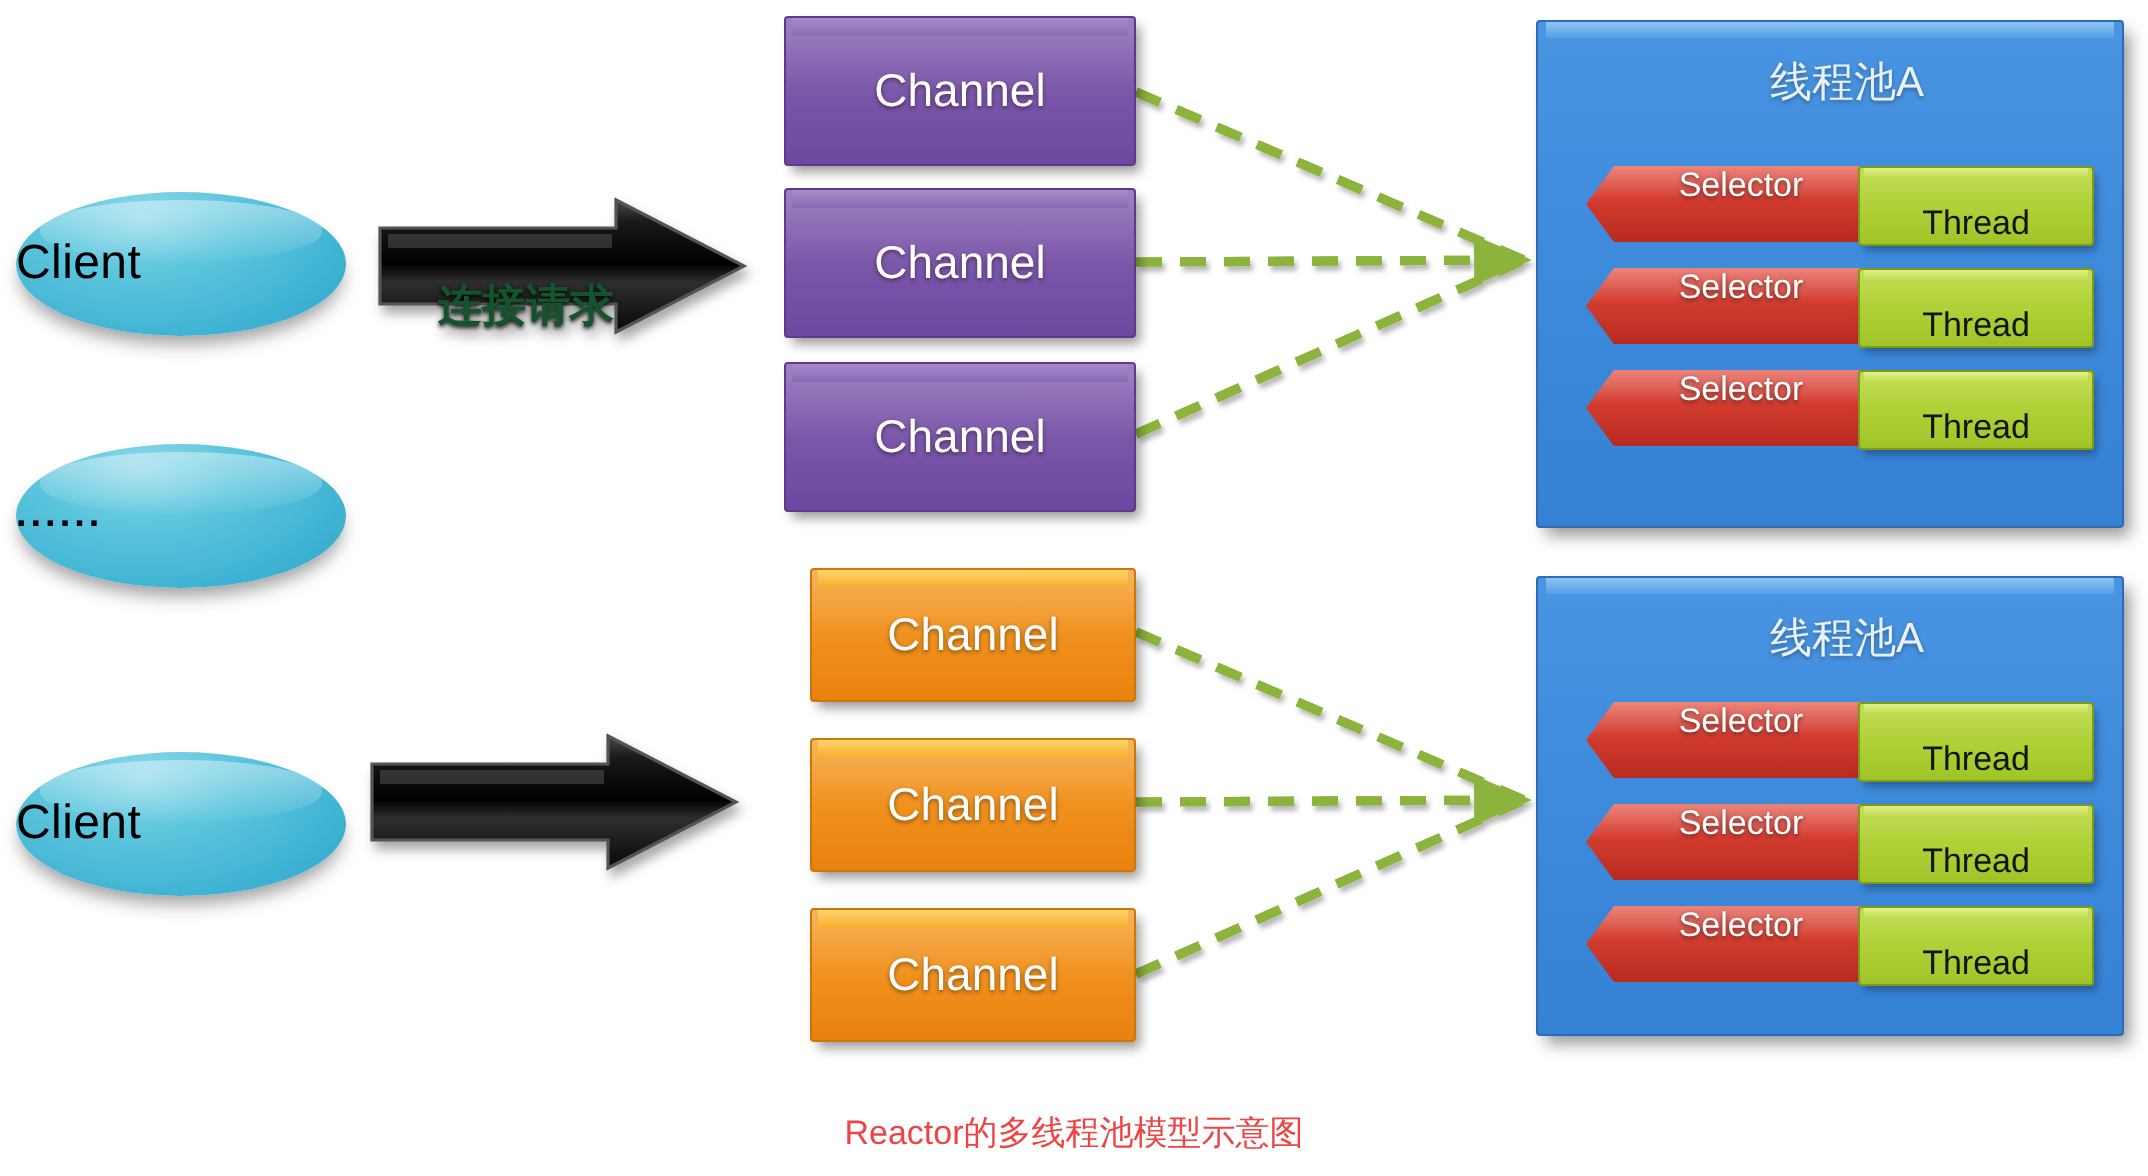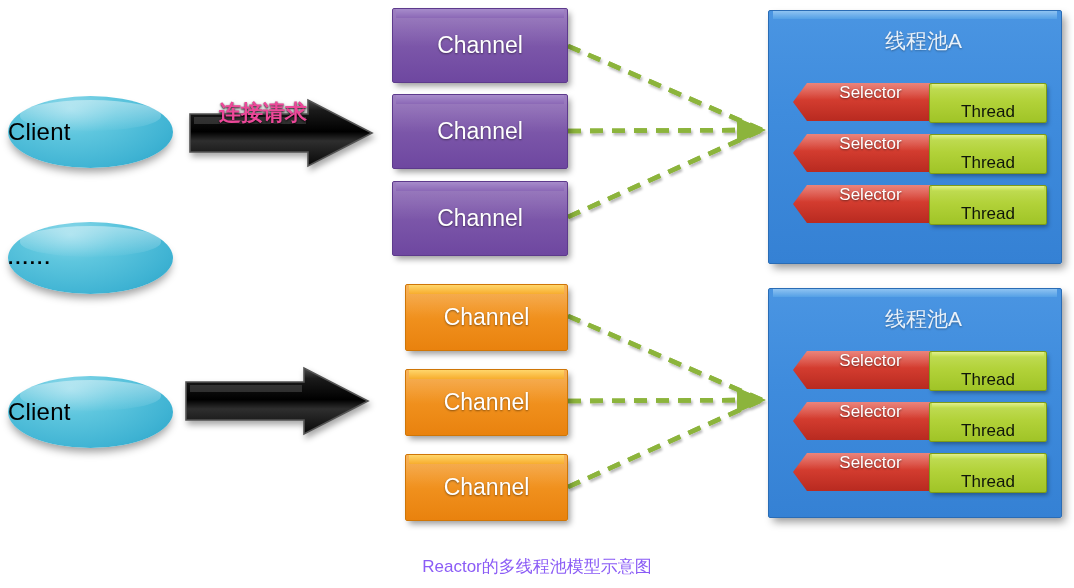--- a/index.html
+++ b/index.html
@@ -58,22 +58,22 @@
     position: absolute;
     filter: drop-shadow(2px 4px 3px rgba(0,0,0,0.35));
   }
   .req-arrow svg { display: block; }
   .req-arrow .arrow-label {
     position: absolute;
     top: 0;
     left: 0;
     height: 100%;
     display: flex;
-    align-items: flex-start;
-    color: #ec4899;
+    align-items: flex-end;
+    color: #14532d;
     font-size: 22px;
     font-weight: bold;
     text-shadow: 0 1px 2px rgba(0,0,0,0.9);
     white-space: nowrap;
   }
 
   
   .channel-box {
     position: absolute;
     display: flex;
@@ -201,21 +201,21 @@
     pointer-events: none;
   }
 
   
   .caption {
     position: absolute;
     left: 0;
     right: 0;
     bottom: 10px;
     text-align: center;
-    color: #8b5cf6;
+    color: #ef4444;
     font-size: 17px;
   }
 </style>
 </head>
 <body>
 
 <div id="canvas">
 
   <svg id="connectors" viewBox="0 0 1074 588" xmlns="http://www.w3.org/2000/svg">
     <defs>

